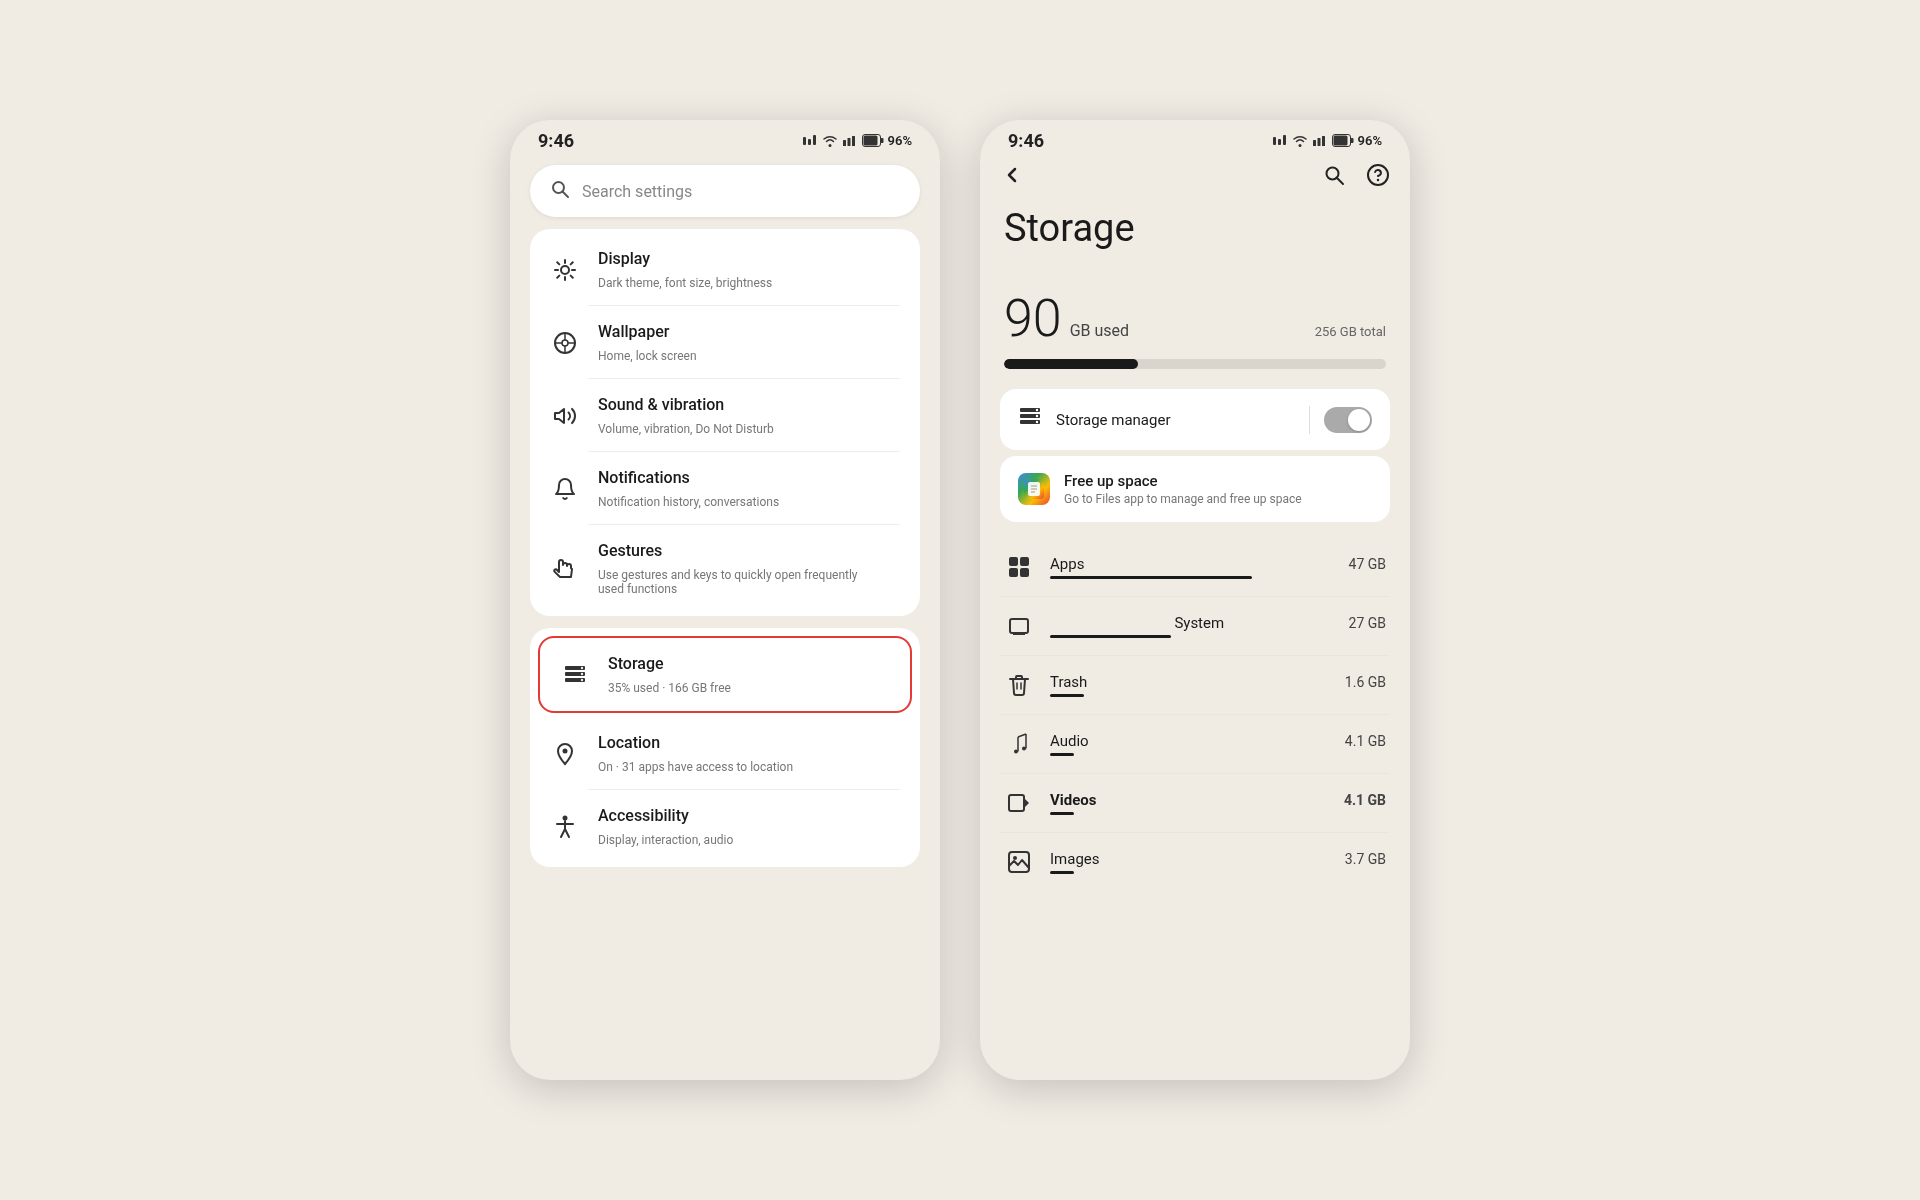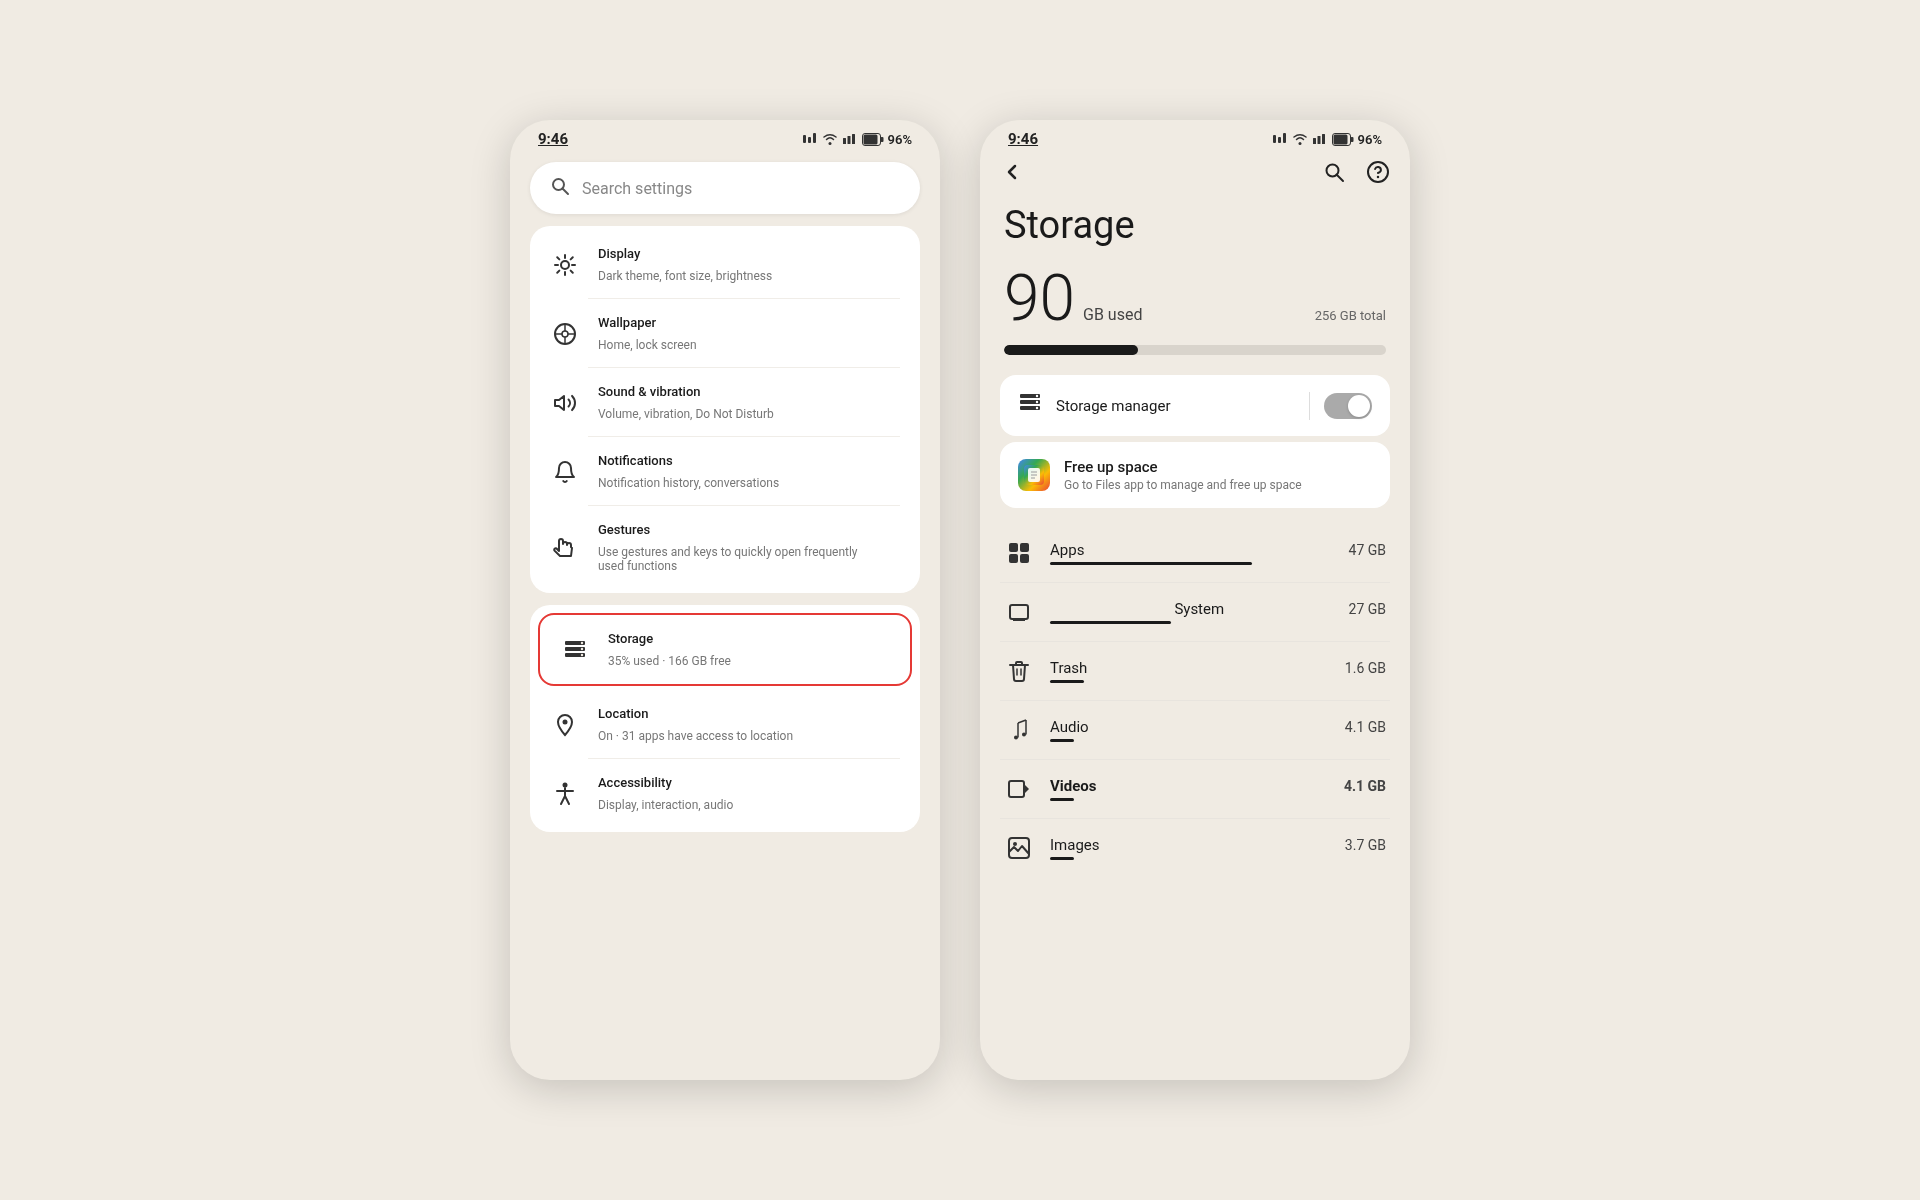--- a/index.html
+++ b/index.html
@@ -33,21 +33,21 @@
     
     .status-bar {
       display: flex;
       justify-content: space-between;
       align-items: center;
       padding: 10px 28px 6px 28px;
       font-size: 13px;
       font-weight: 600;
       color: #222;
     }
-    .status-bar .time { font-weight: 700; font-size: 15px; text-decoration: underline; }
+    .status-bar .time { font-weight: 700; font-size: 18px; }
     .status-icons {
       display: flex;
       align-items: center;
       gap: 4px;
       font-size: 13px;
     }
 
     
     .settings-content {
       padding: 8px 20px 16px 20px;
@@ -113,21 +113,21 @@
       height: 30px;
       display: flex;
       align-items: center;
       justify-content: center;
       flex-shrink: 0;
       font-size: 20px;
       color: #333;
     }
 
     .item-text { display: flex; flex-direction: column; }
-    .item-title { font-size: 13px; font-weight: 500; color: #1a1a1a; }
+    .item-title { font-size: 16px; font-weight: 500; color: #1a1a1a; }
     .item-subtitle { font-size: 12px; color: #777; margin-top: 8px; }
 
     
     .storage-content {
       padding: 0 20px 20px 20px;
       display: flex;
       flex-direction: column;
     }
 
     
@@ -142,24 +142,25 @@
     .nav-icon { font-size: 22px; color: #222; cursor: pointer; }
 
     .storage-title {
       font-size: 38px;
       font-weight: 400;
       color: #1a1a1a;
       margin-bottom: 20px;
       padding: 0 4px;
     }
     .storage-number {
-      font-size: 64px;
+      font-size: 52px;
       font-weight: 300;
       color: #1a1a1a;
       line-height: 1;
+      margin-top: 23px;
     }
     .storage-unit {
       font-size: 16px;
       color: #444;
       margin-left: 2px;
     }
     .storage-total {
       font-size: 13px;
       color: #666;
       text-align: right;

